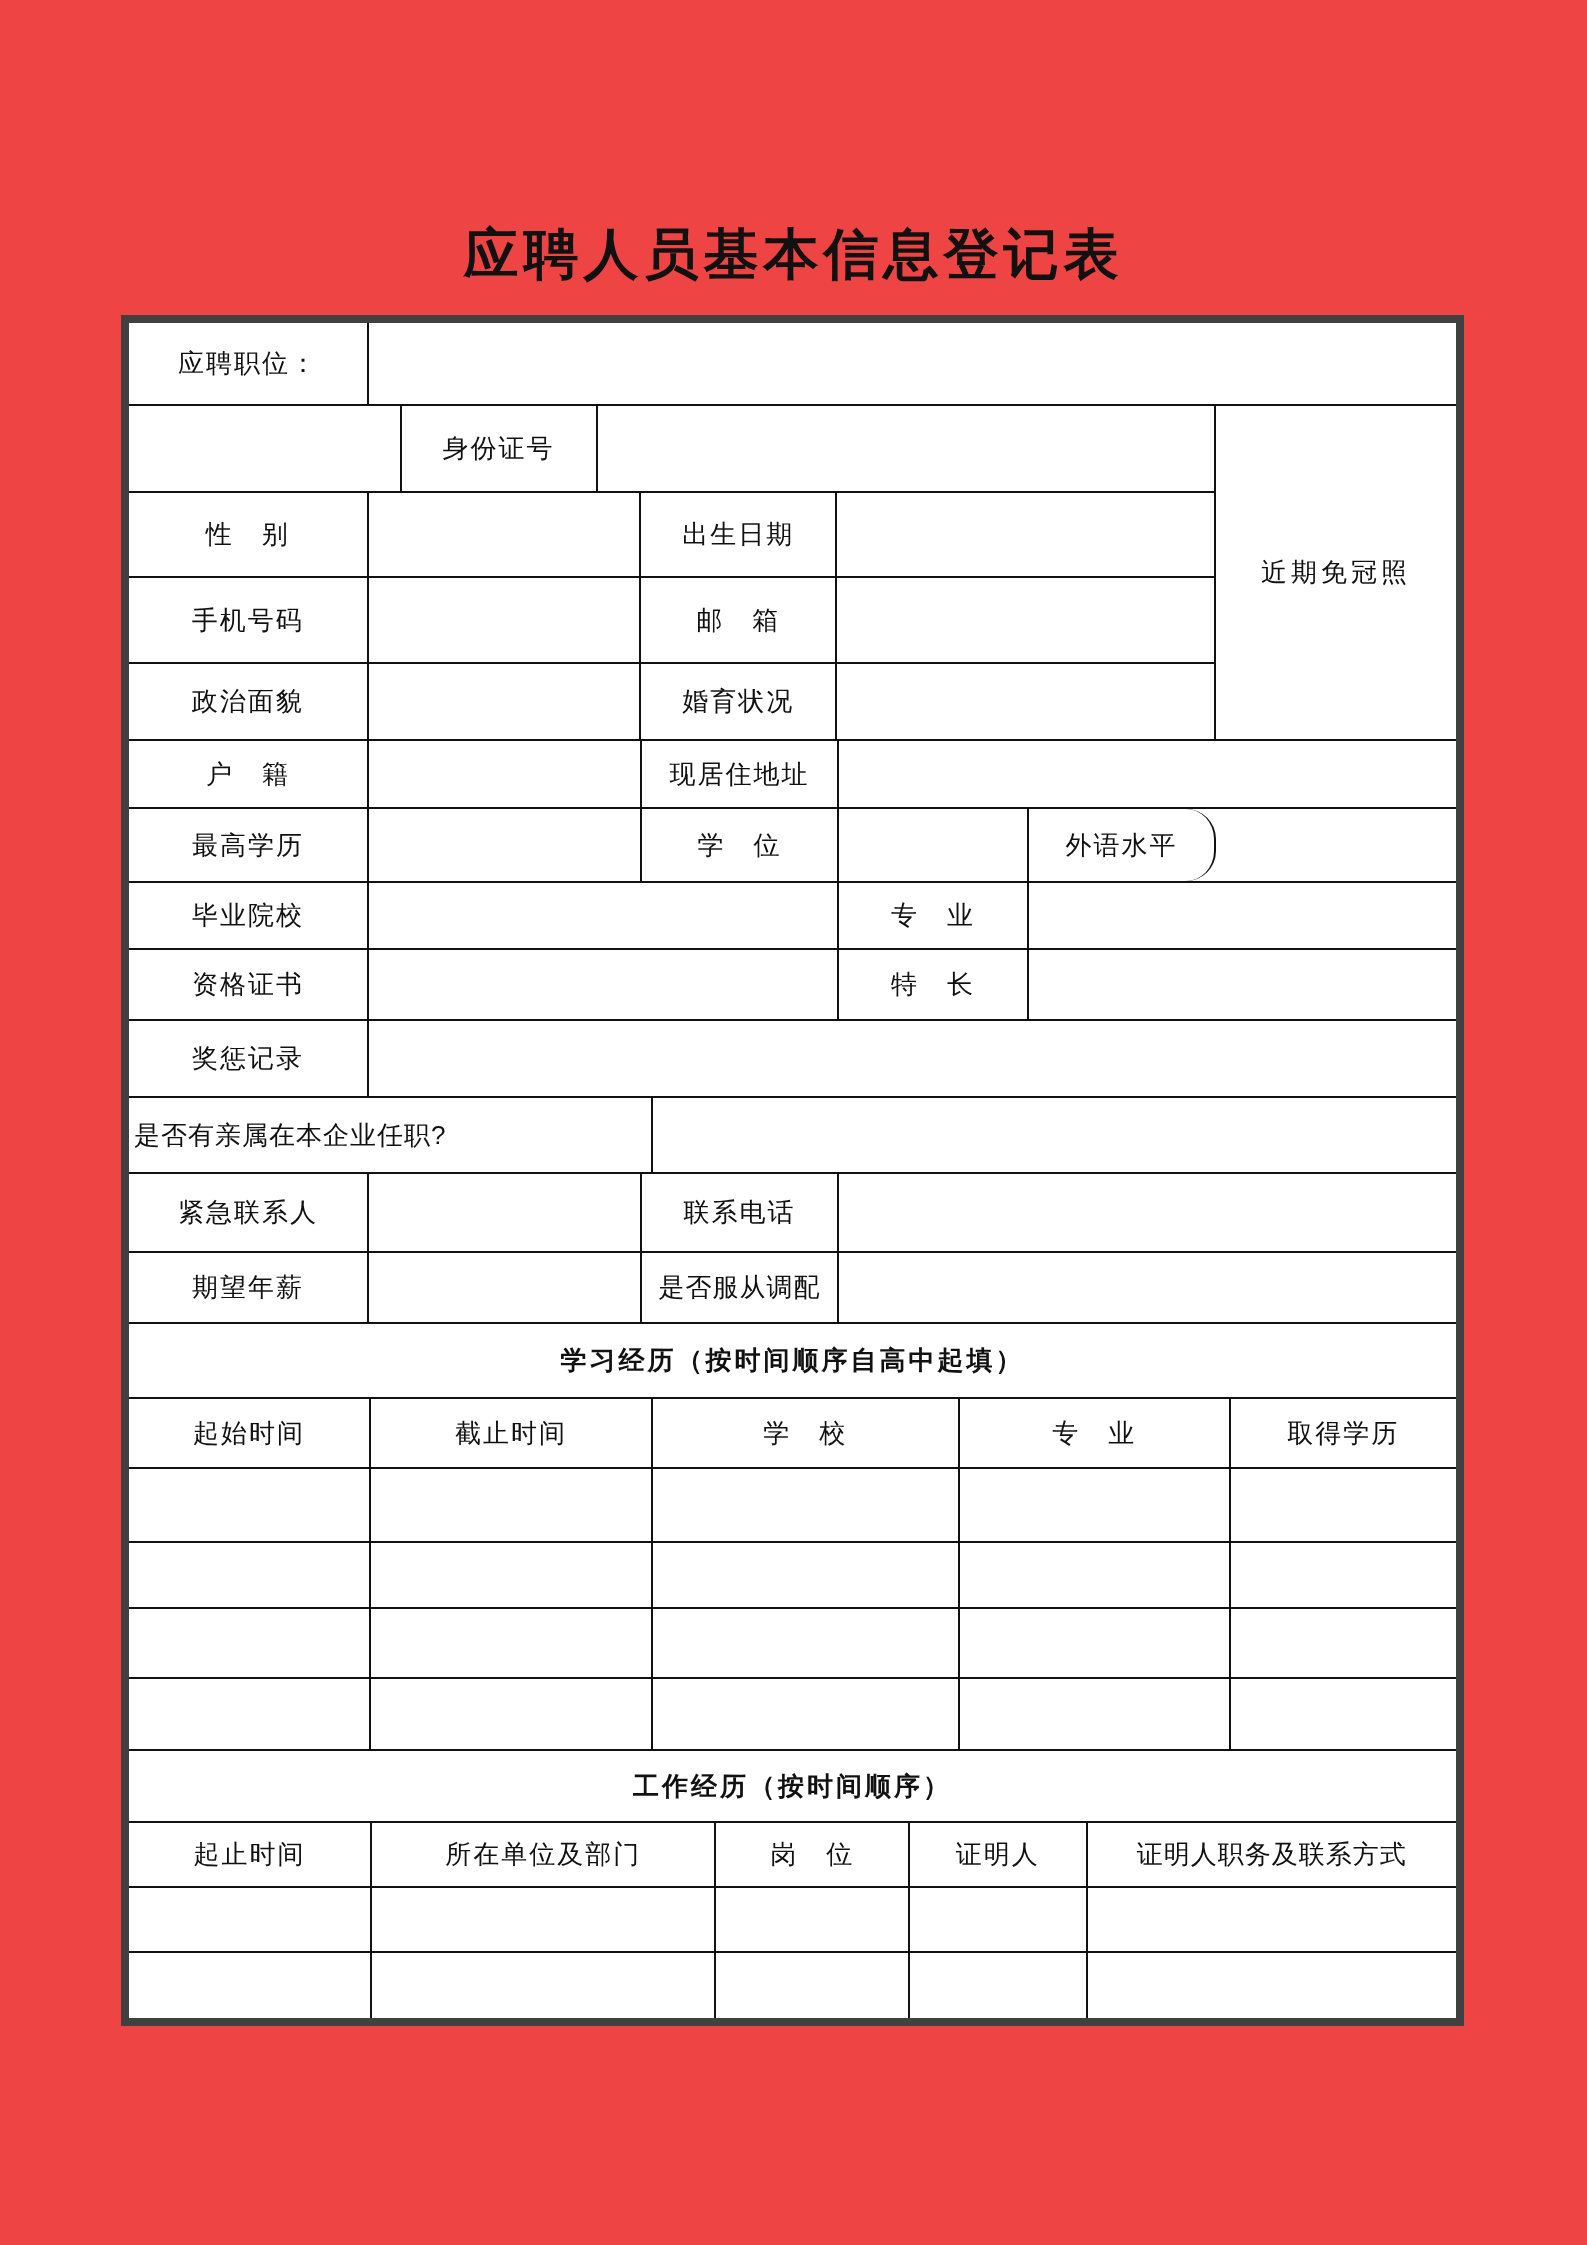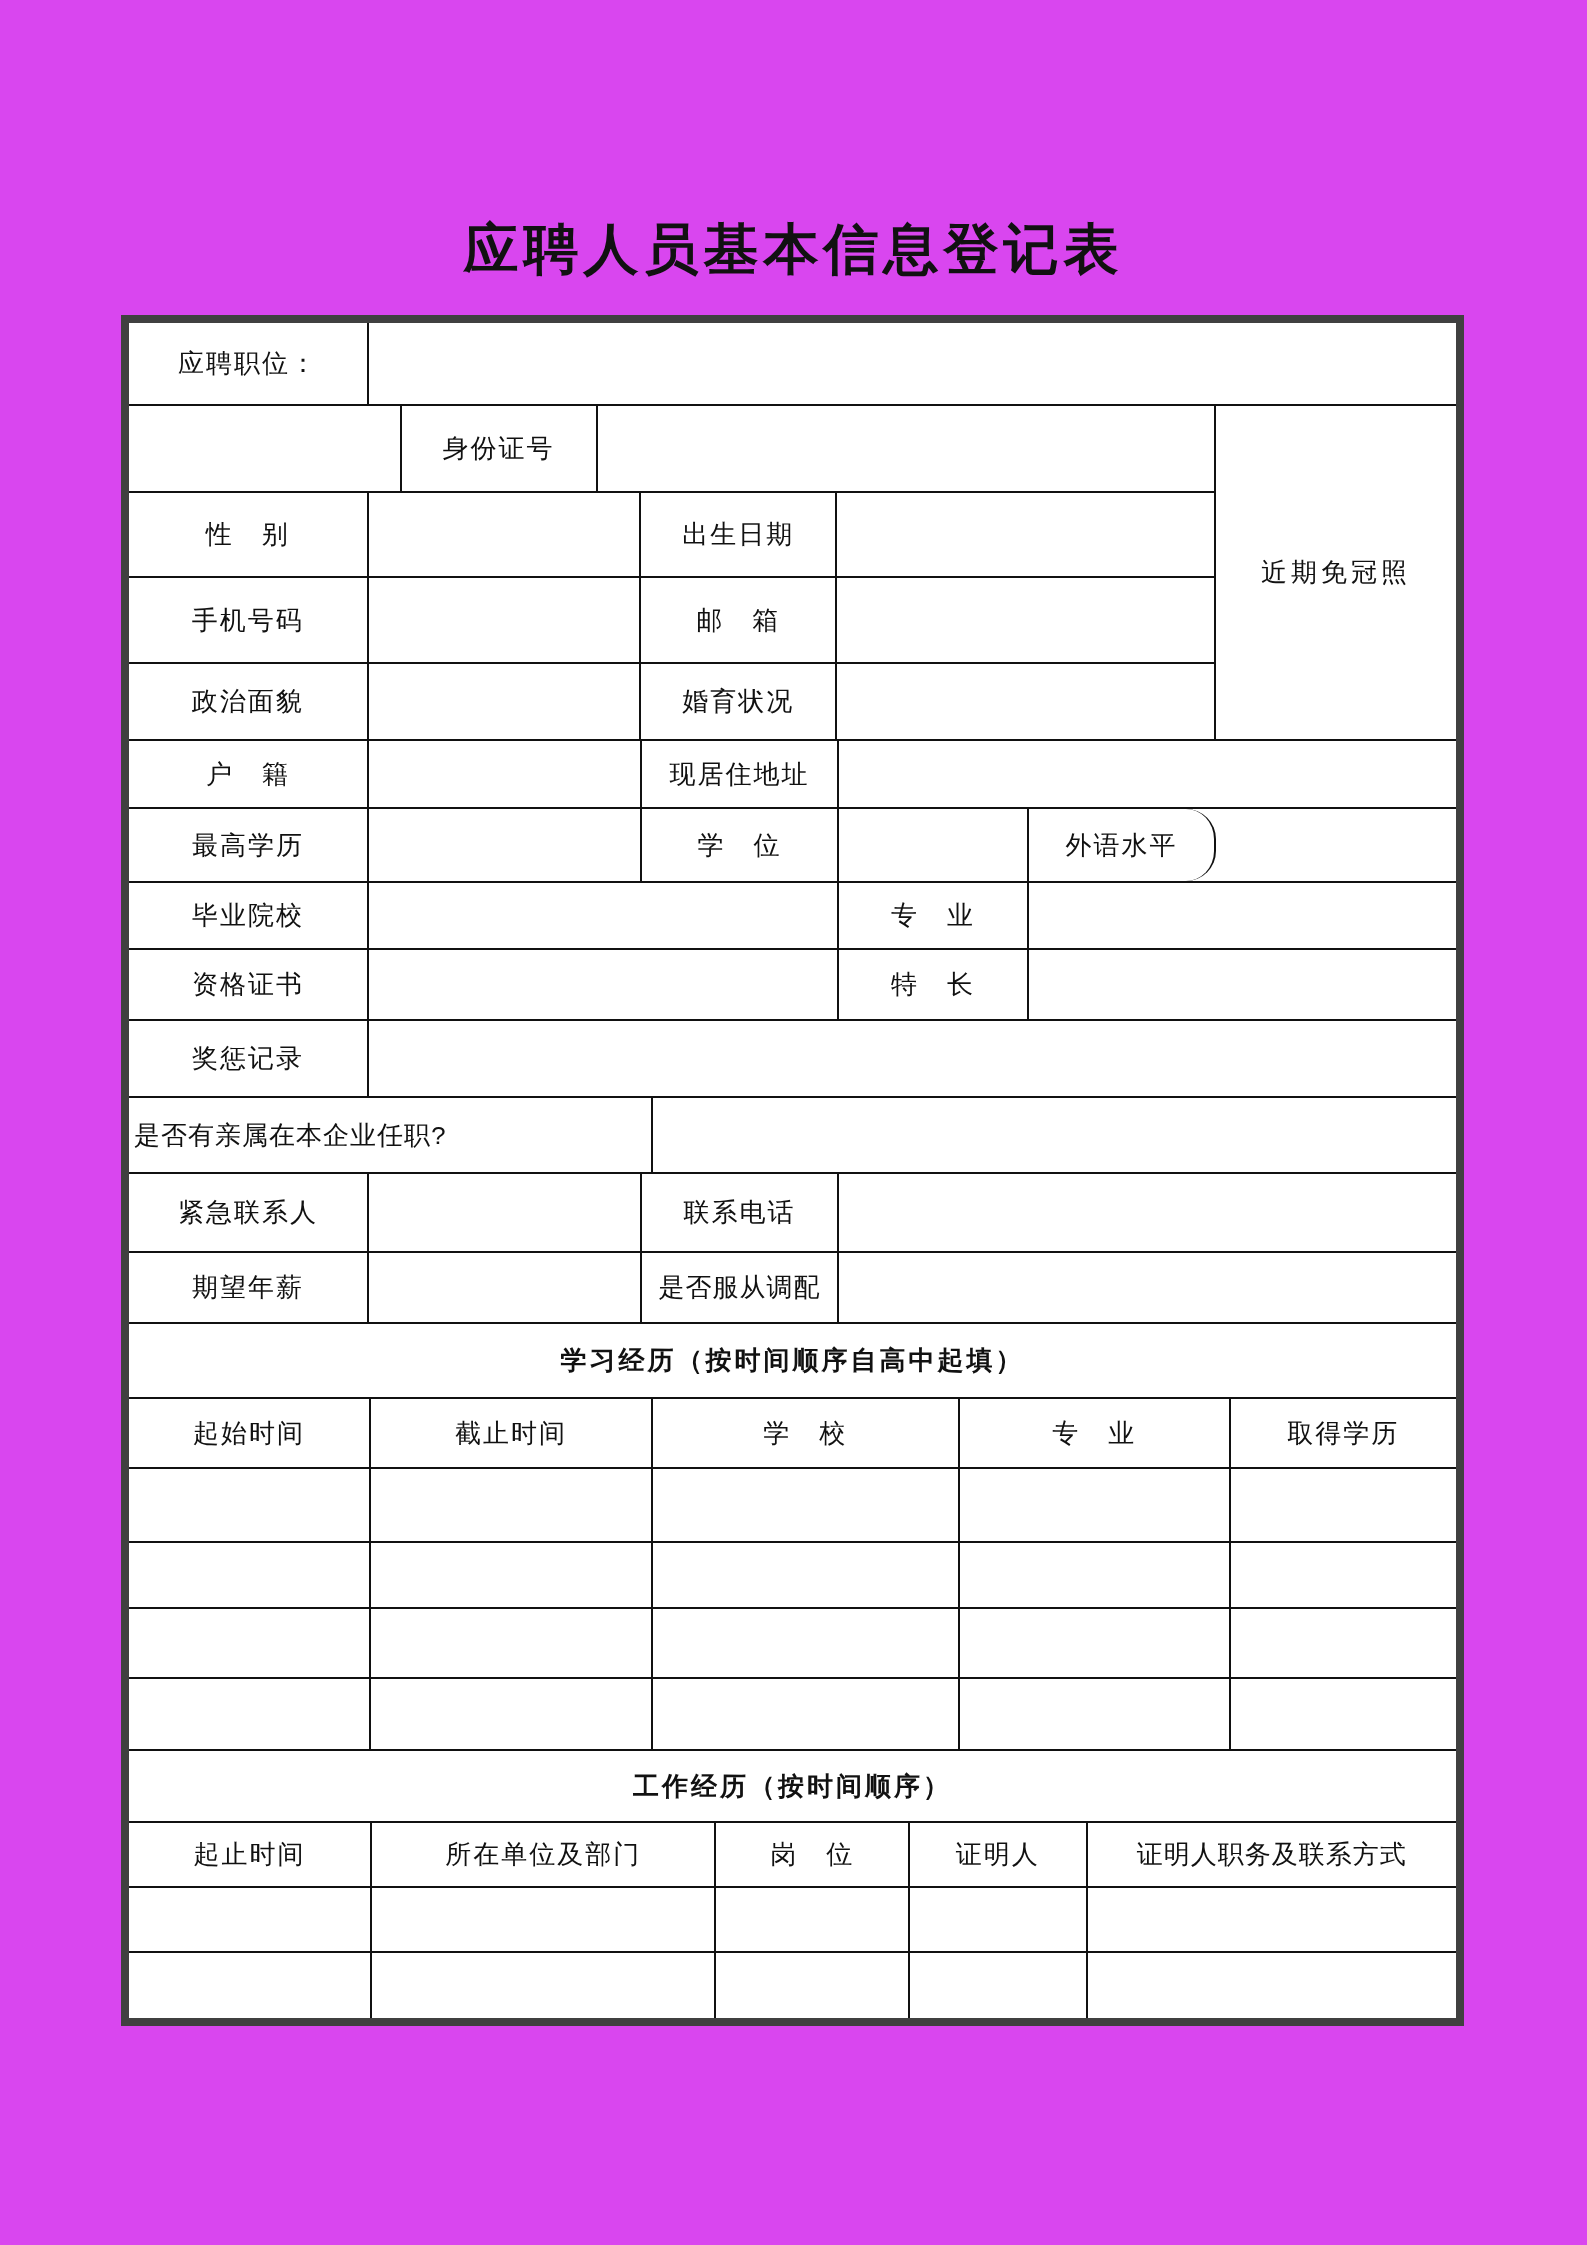--- a/index.html
+++ b/index.html
@@ -1,21 +1,21 @@
 <!DOCTYPE html>
 <html><head>
 <meta charset="utf-8">
 <style>
   html,body{margin:0;padding:0;background:#888;}
   .page{
     position:relative;
     width:1587px;height:2245px;
     margin:0 auto;
-    background:#d946ef;
-    font-family:Liberation Mono, monospace;
+    background:#ef4444;
+    font-family:Liberation Sans, sans-serif;
     color:#111;
     overflow:hidden;
   }
   .title{
     position:absolute;
     top:218px;left:0;width:100%;
     text-align:center;
     font-size:55px;
     font-weight:bold;
     letter-spacing:5px;

